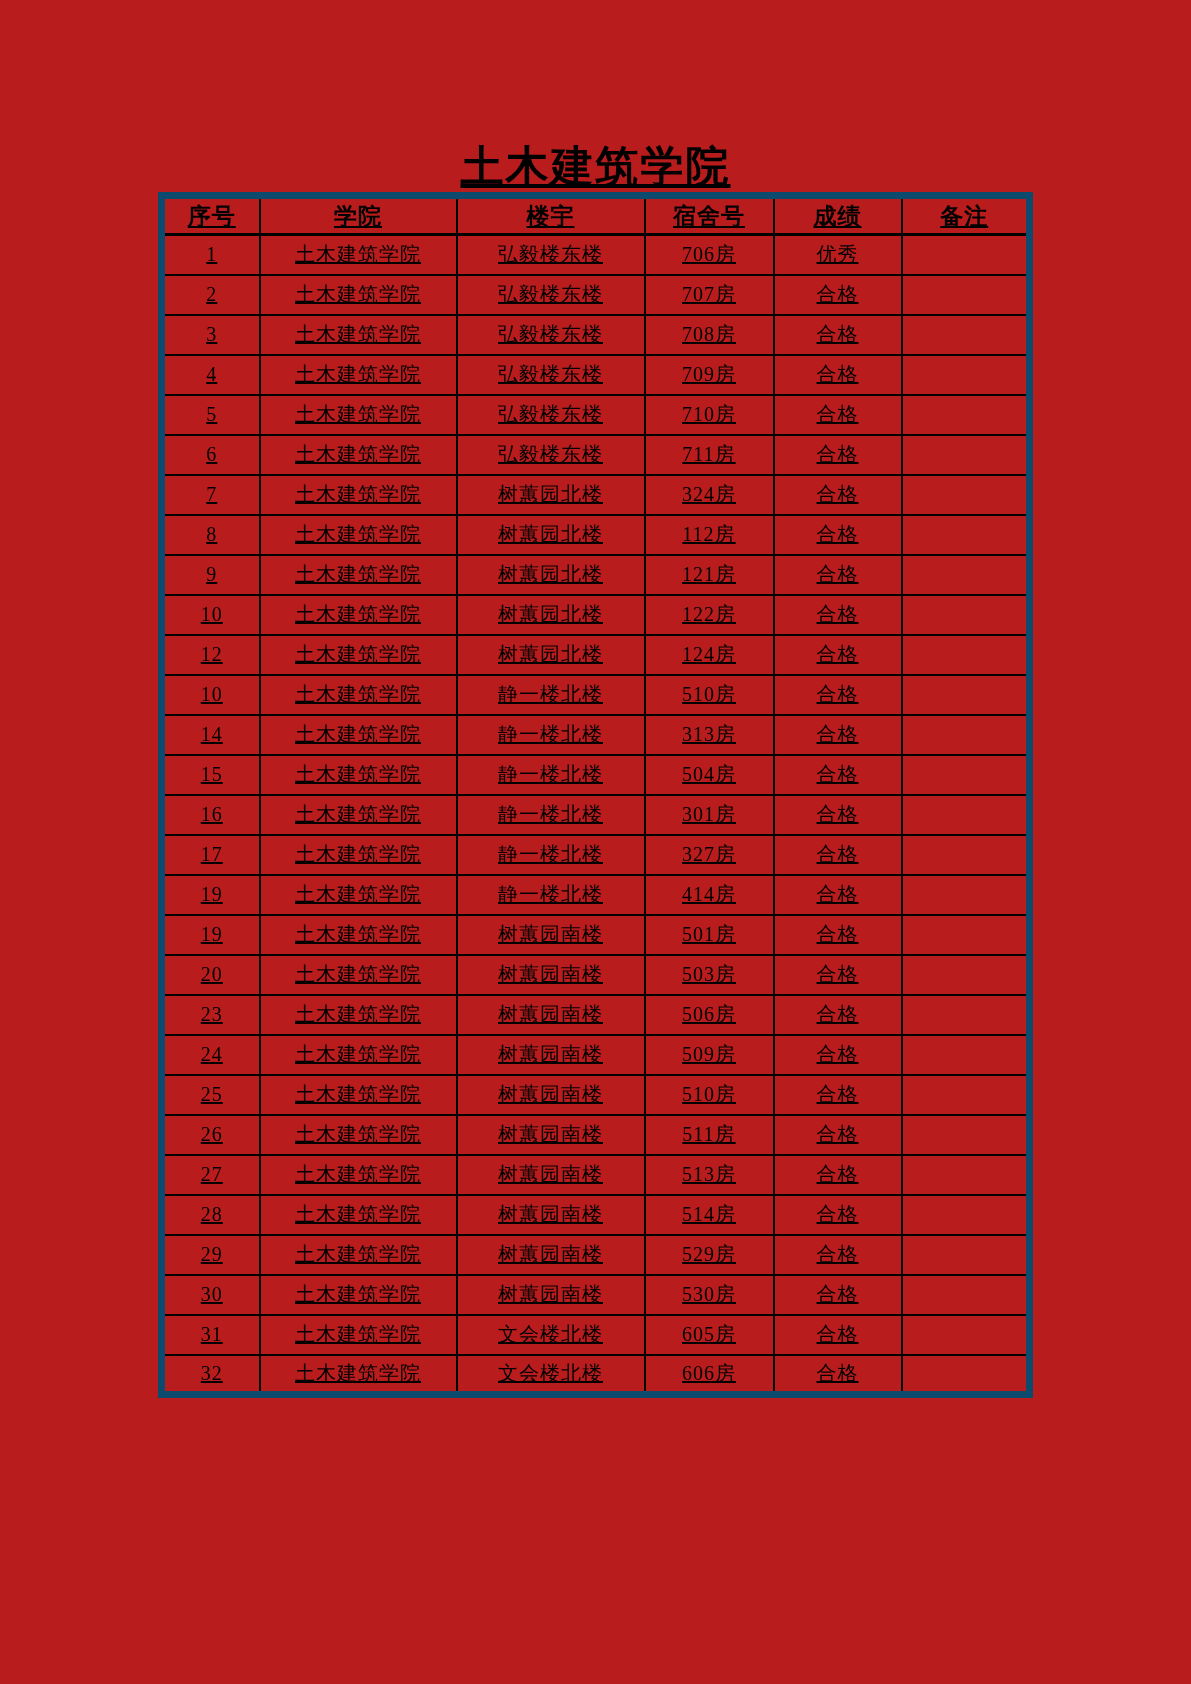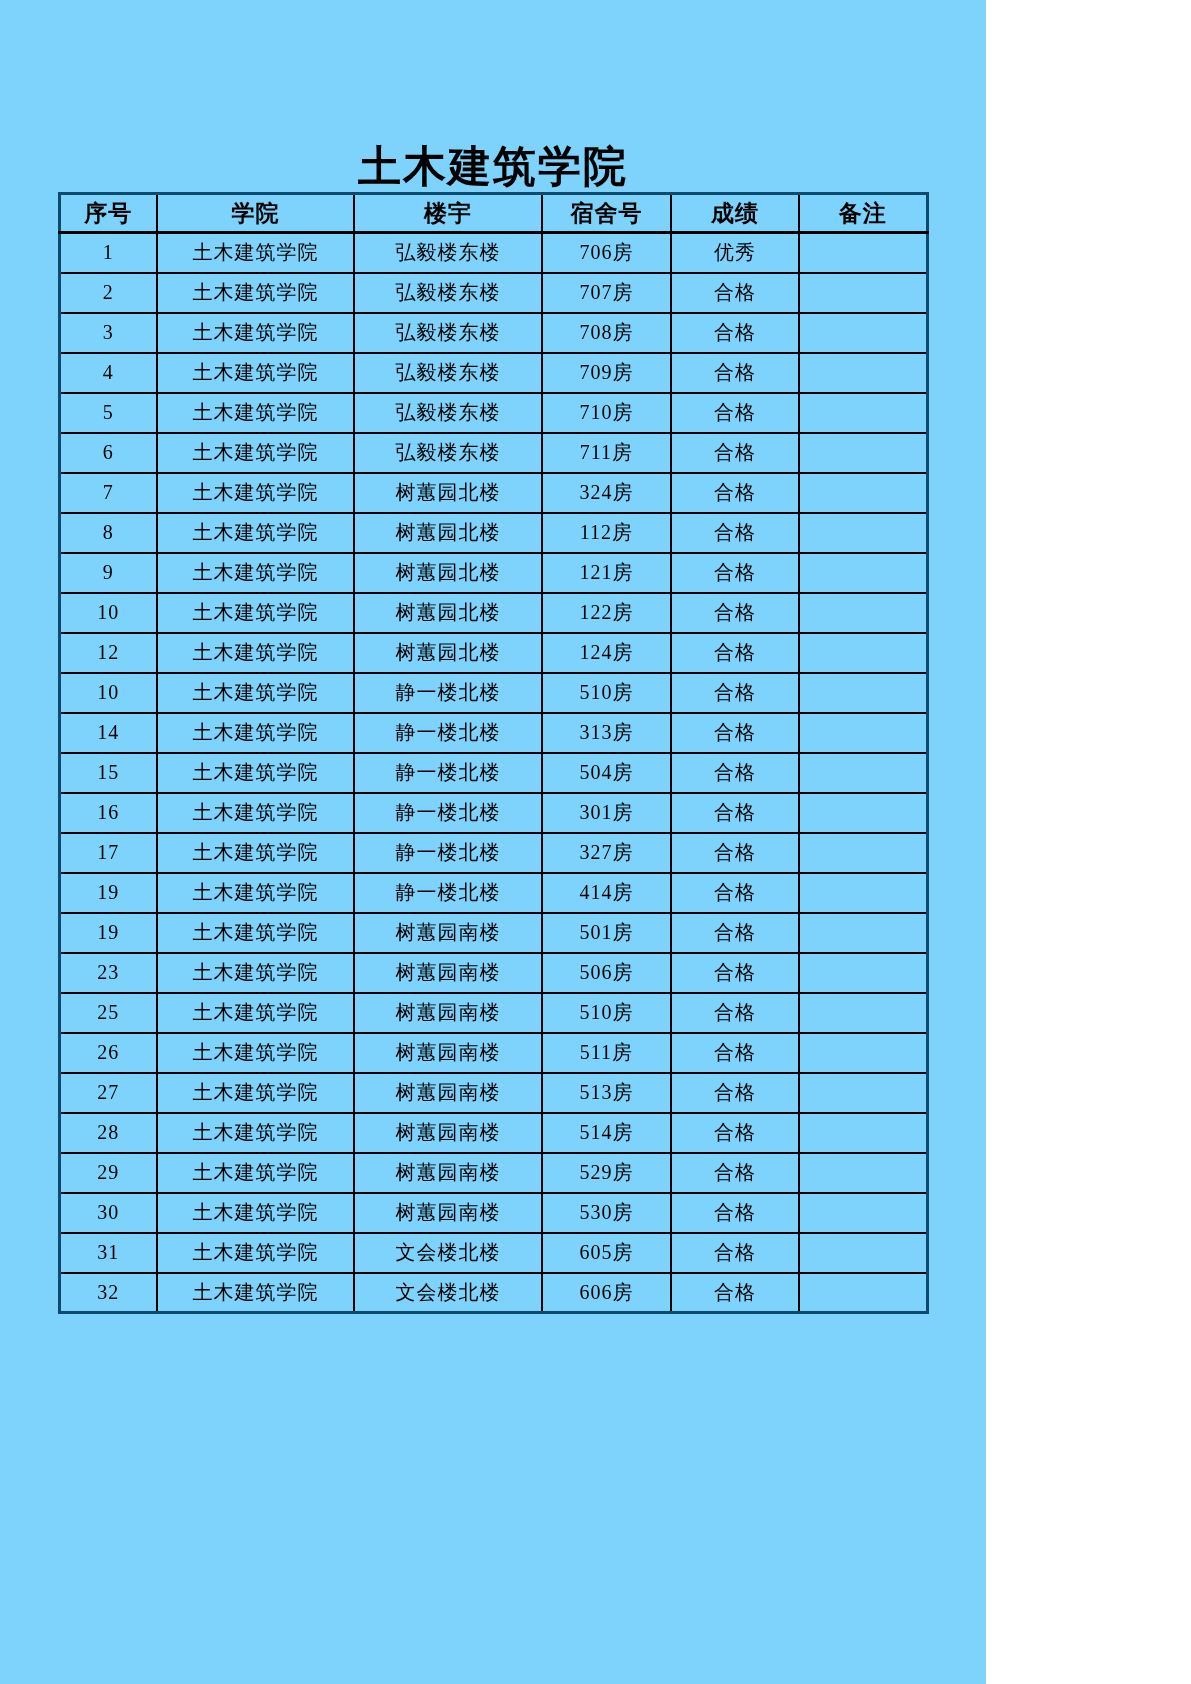--- a/index.html
+++ b/index.html
@@ -3,39 +3,40 @@
 <meta charset="utf-8">
 <style>
   * { margin: 0; padding: 0; box-sizing: border-box; }
   html, body {
     background: #ffffff;
     font-family: "Liberation Serif", "DejaVu Serif", serif;
     color: #000000;
   }
   .page {
     position: relative;
-    width: 986px;
+    width: 1191px;
     height: 1684px;
-    background: #7dd3fc;
+    background: #b91c1c;
     overflow: hidden;
+    text-decoration: underline;
   }
   .doc-title {
     margin-top: 143px;
     text-align: center;
     font-size: 43px;
     font-weight: bold;
     line-height: 48px;
     letter-spacing: 2px;
   }
   table.roster {
     margin: 1px auto 6px auto;
     width: 868px;
     border-collapse: collapse;
     table-layout: fixed;
-    border: 3px solid #0c4a6e;
+    border: 7px solid #0c4a6e;
   }
   table.roster th, table.roster td {
     border: 2px solid #000000;
     text-align: center;
     vertical-align: middle;
     overflow: hidden;
     white-space: nowrap;
   }
   table.roster th {
     height: 39px;
@@ -222,24 +223,40 @@
         </tr>
         <tr>
           <td>19</td>
           <td>土木建筑学院</td>
           <td>树蕙园南楼</td>
           <td>501房</td>
           <td>合格</td>
           <td></td>
         </tr>
         <tr>
+          <td>20</td>
+          <td>土木建筑学院</td>
+          <td>树蕙园南楼</td>
+          <td>503房</td>
+          <td>合格</td>
+          <td></td>
+        </tr>
+        <tr>
           <td>23</td>
           <td>土木建筑学院</td>
           <td>树蕙园南楼</td>
           <td>506房</td>
+          <td>合格</td>
+          <td></td>
+        </tr>
+        <tr>
+          <td>24</td>
+          <td>土木建筑学院</td>
+          <td>树蕙园南楼</td>
+          <td>509房</td>
           <td>合格</td>
           <td></td>
         </tr>
         <tr>
           <td>25</td>
           <td>土木建筑学院</td>
           <td>树蕙园南楼</td>
           <td>510房</td>
           <td>合格</td>
           <td></td>

